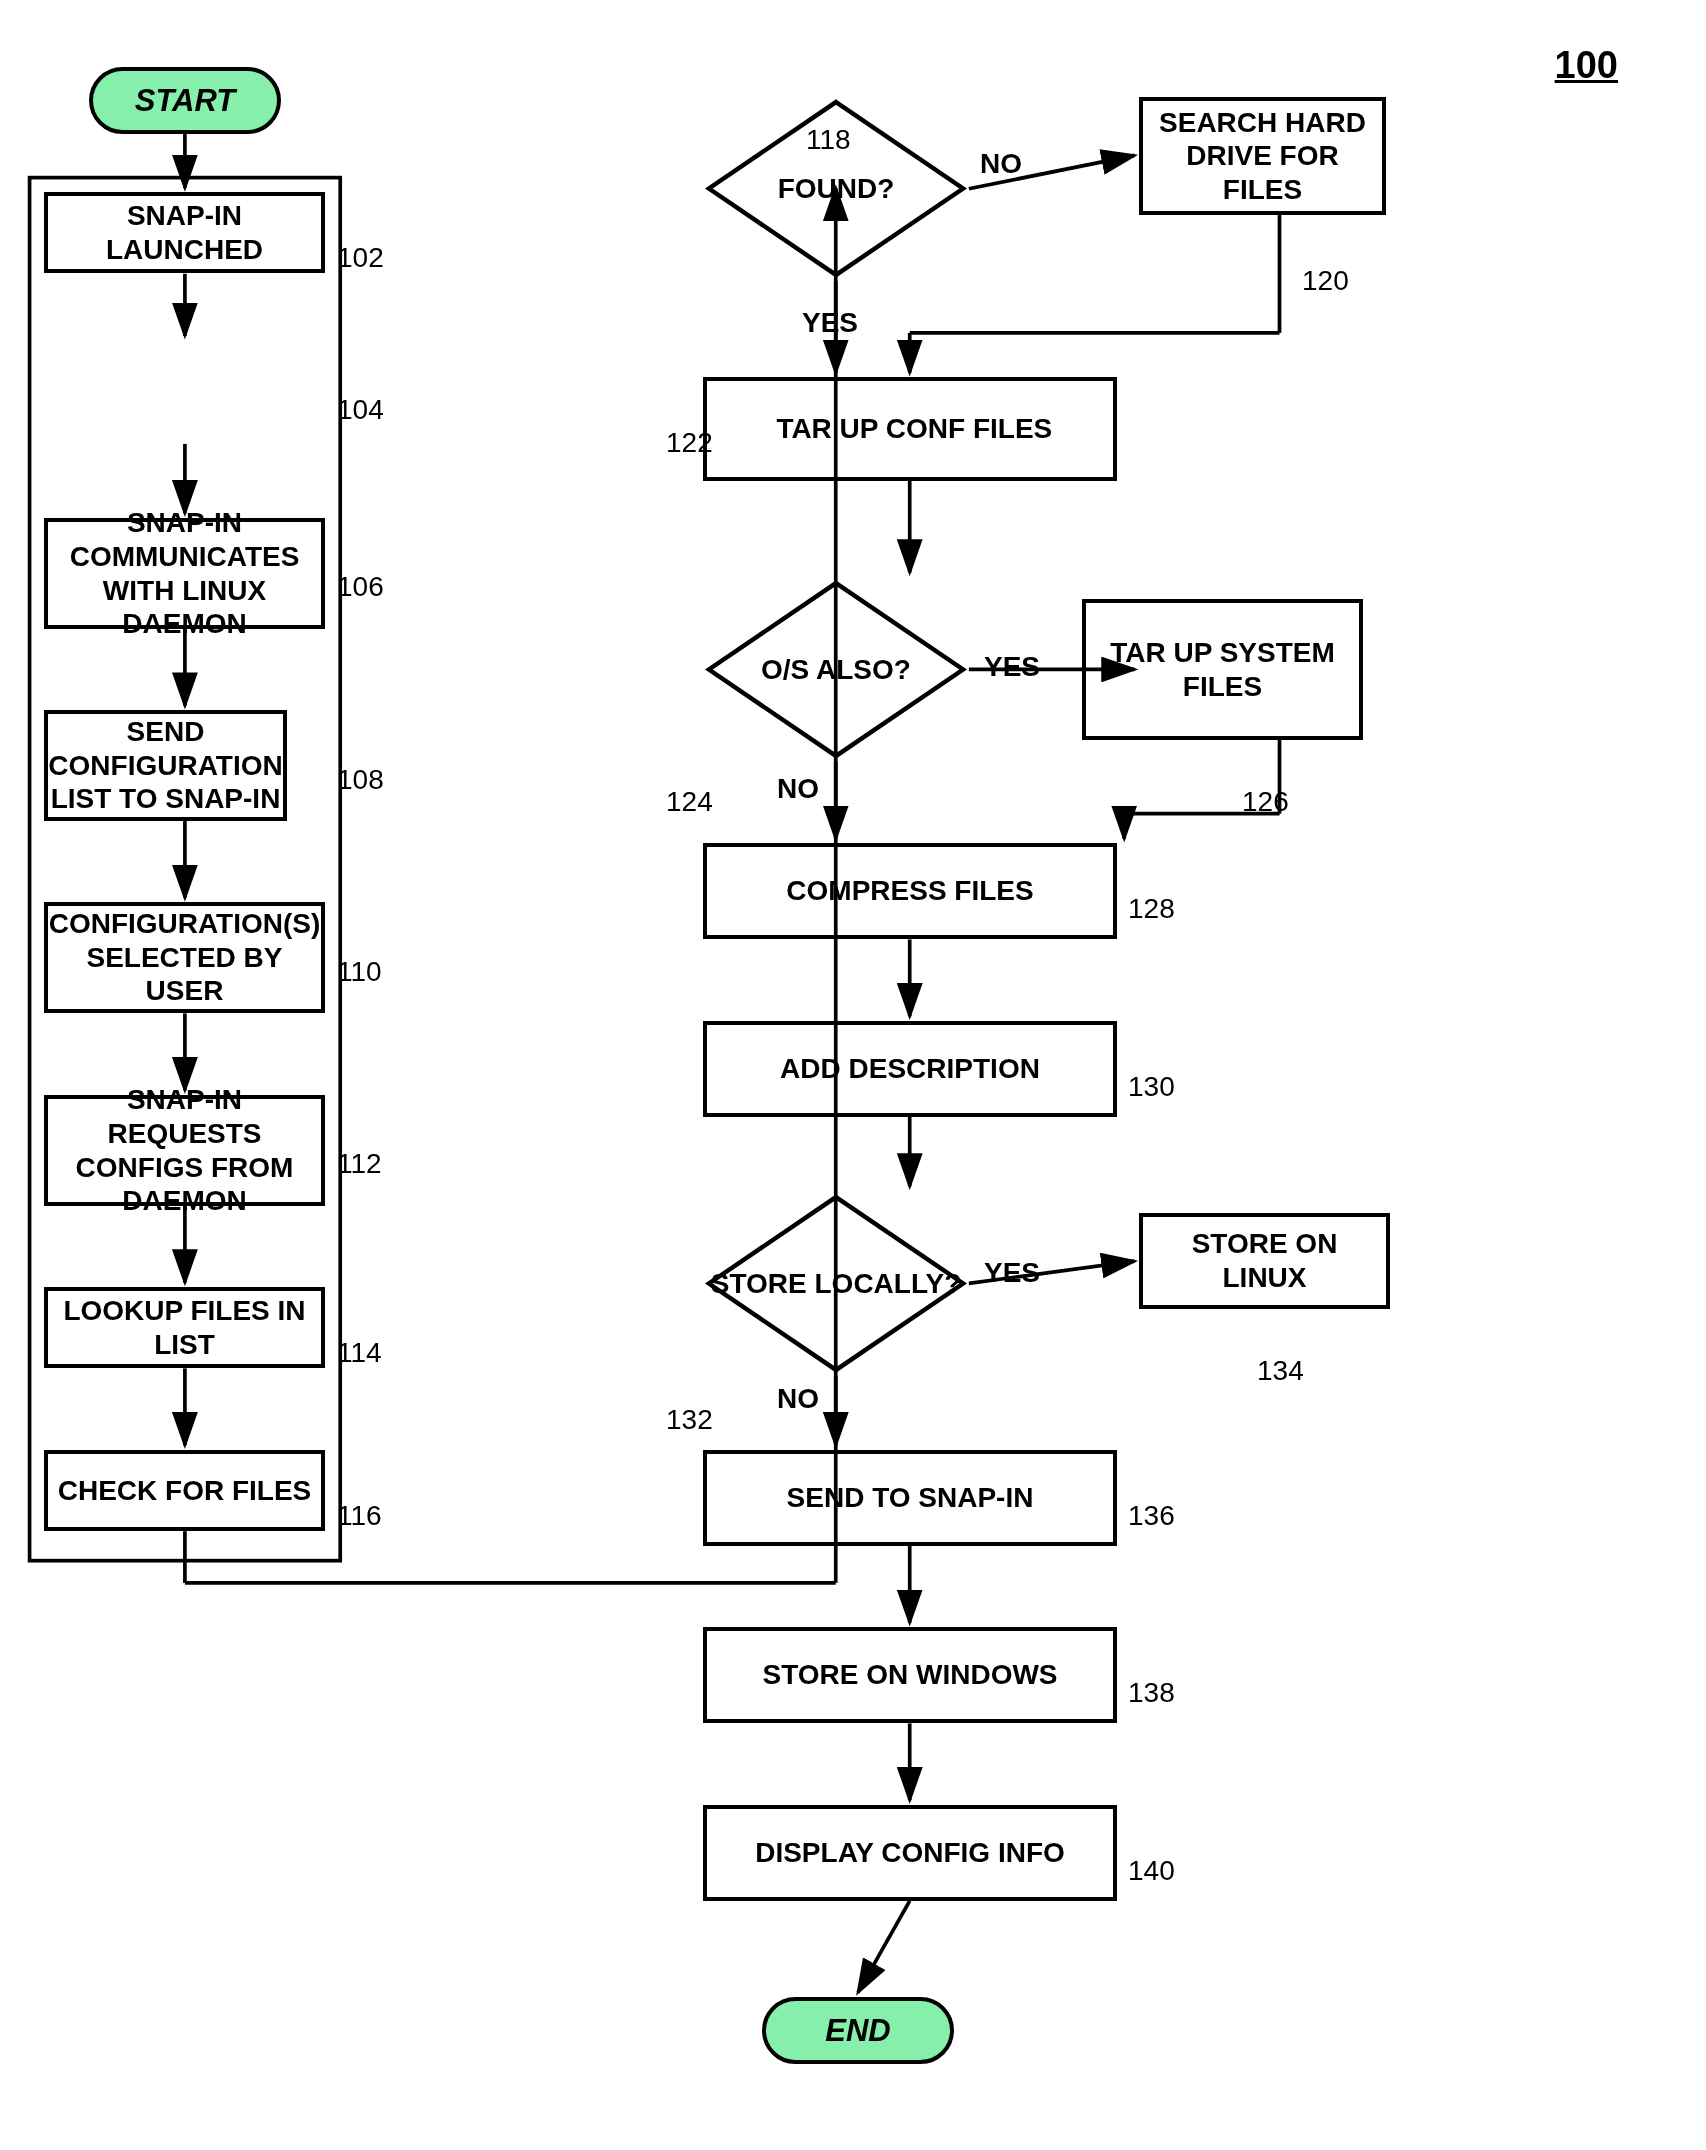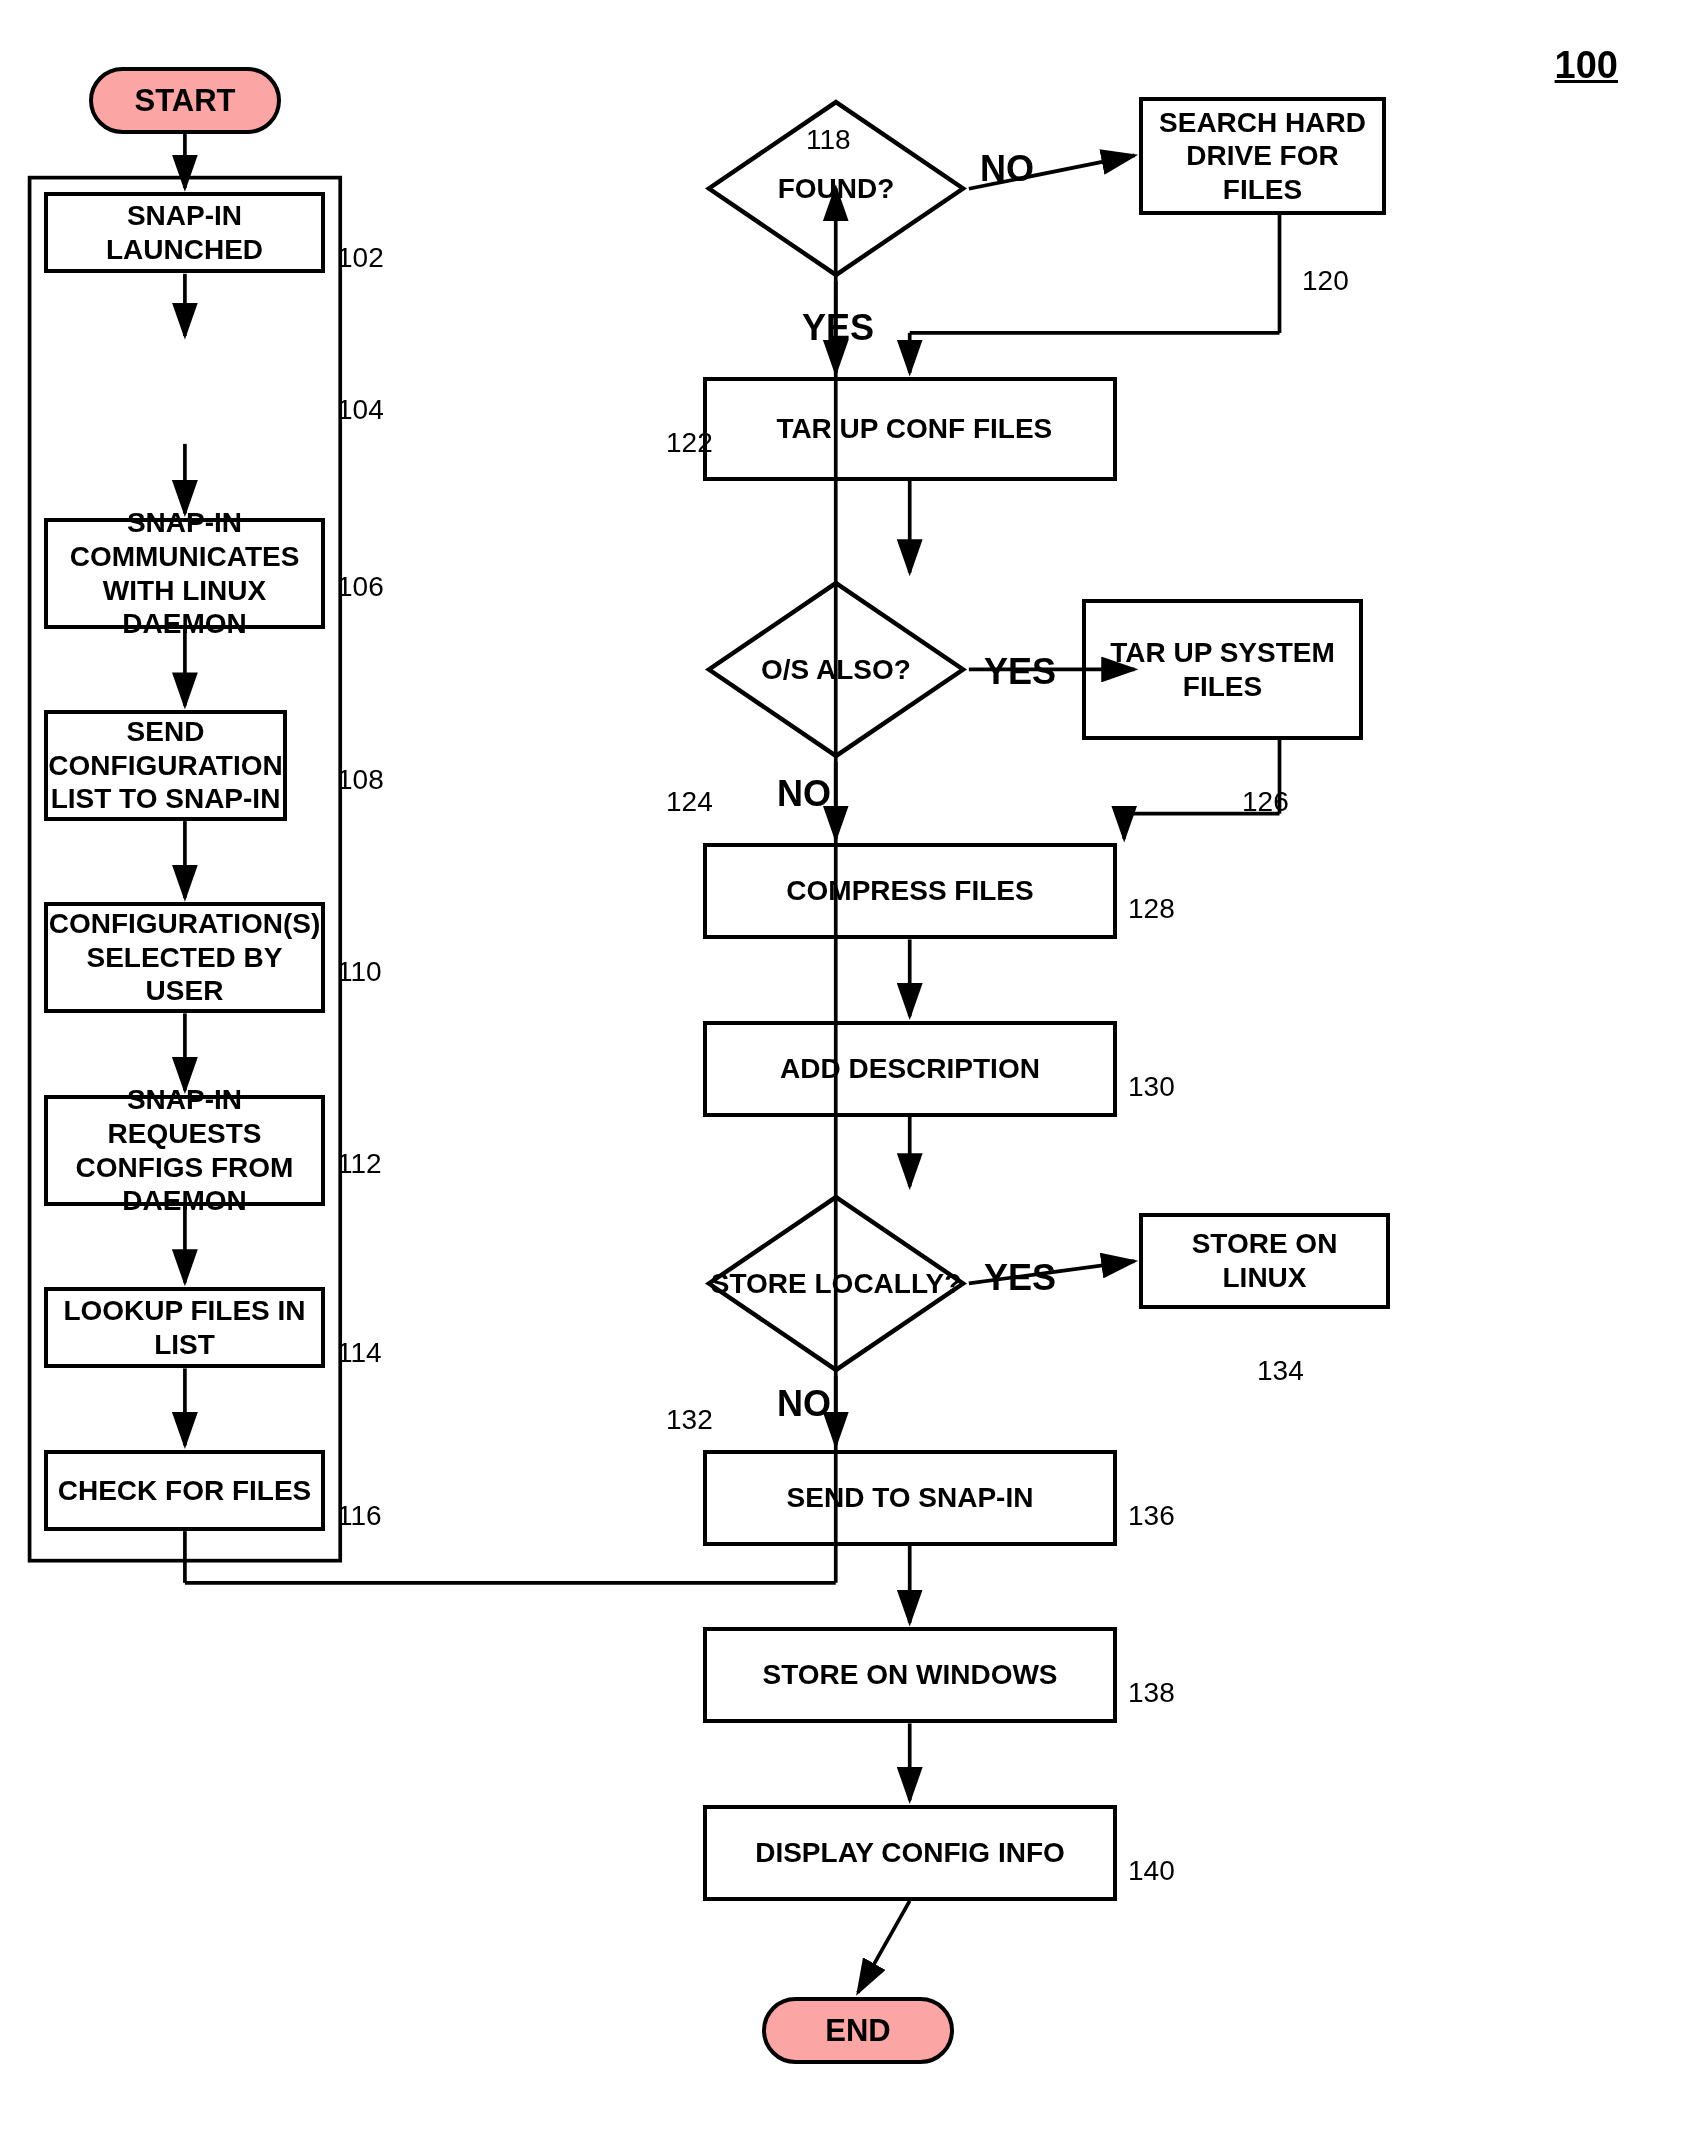--- a/index.html
+++ b/index.html
@@ -40,27 +40,28 @@
       font-weight: bold;
       line-height: 1.2;
       padding: 7.4px;
     }
 
     
     .flow-terminal {
       position: absolute;
       border: 4.4px solid #000;
       border-radius: 44px;
-      background: #fca5a5;
+      background: #86efac;
       display: flex;
       align-items: center;
       justify-content: center;
       text-align: center;
       font-size: 31px;
       font-weight: bold;
+      font-style: italic;
     }
 
     
     .flow-diamond {
       position: absolute;
       width: 222px;
       height: 148px;
       display: flex;
       align-items: center;
       justify-content: center;
@@ -101,21 +102,21 @@
     .ref-num {
       position: absolute;
       font-size: 28px;
       font-weight: normal;
       margin-top: 39px;
     }
 
     
     .arrow-label {
       position: absolute;
-      font-size: 36px;
+      font-size: 28px;
       font-weight: bold;
     }
   </style>
 </head>
 <body>
 
 <div class="page">
 
   <div class="diagram-number">100</div>
 

